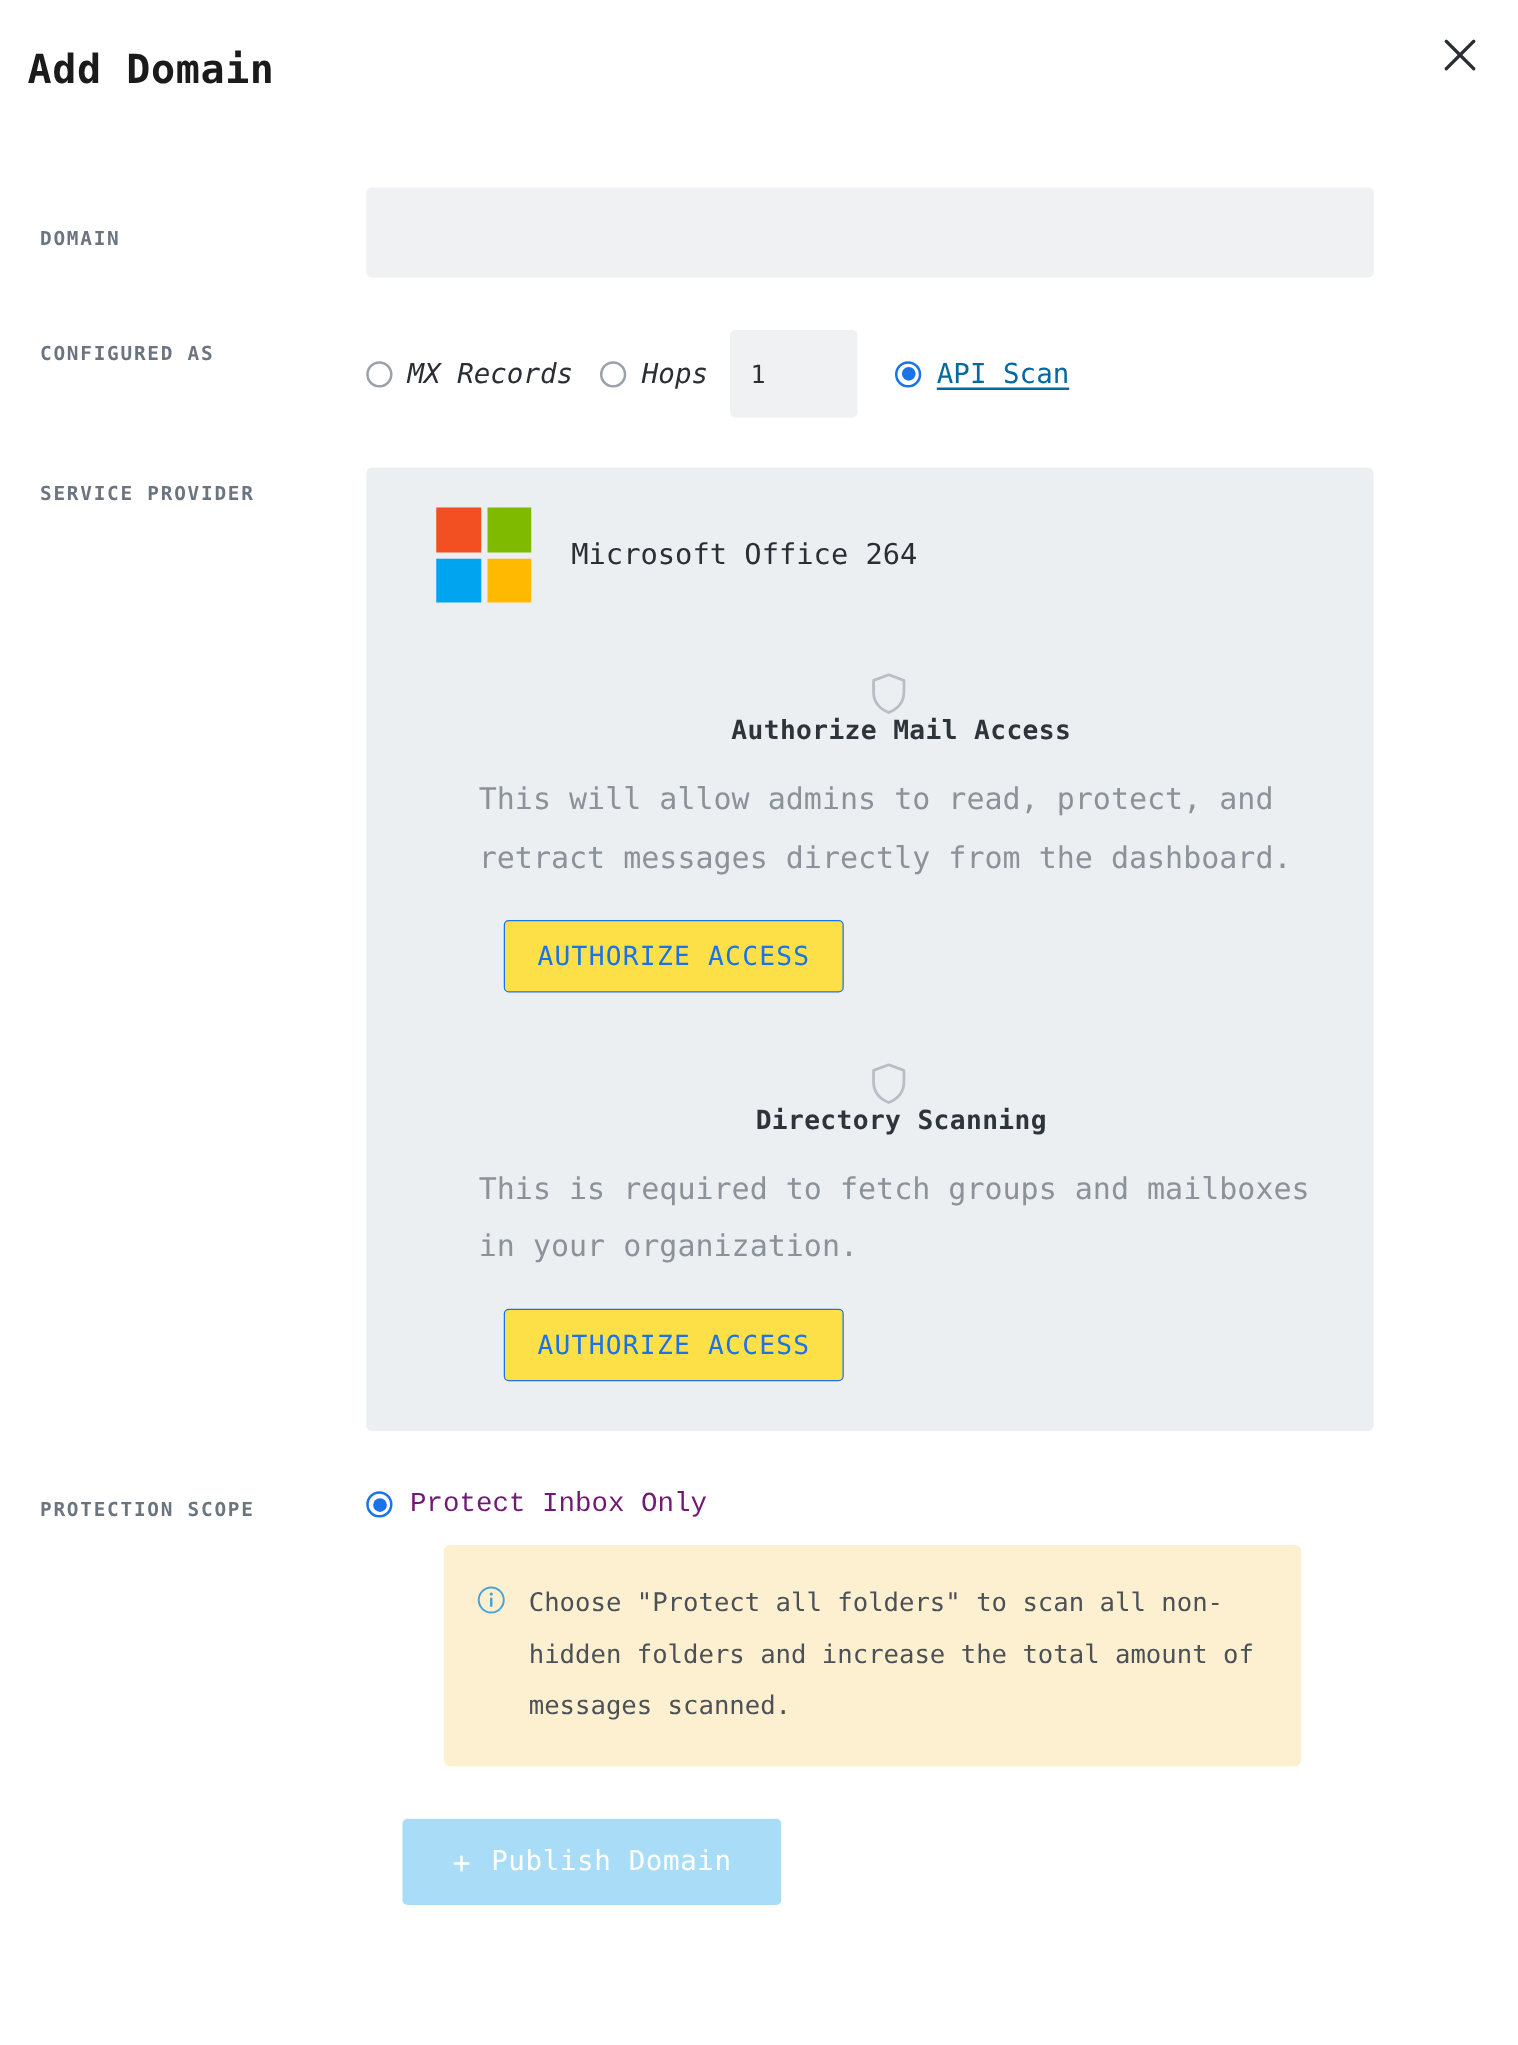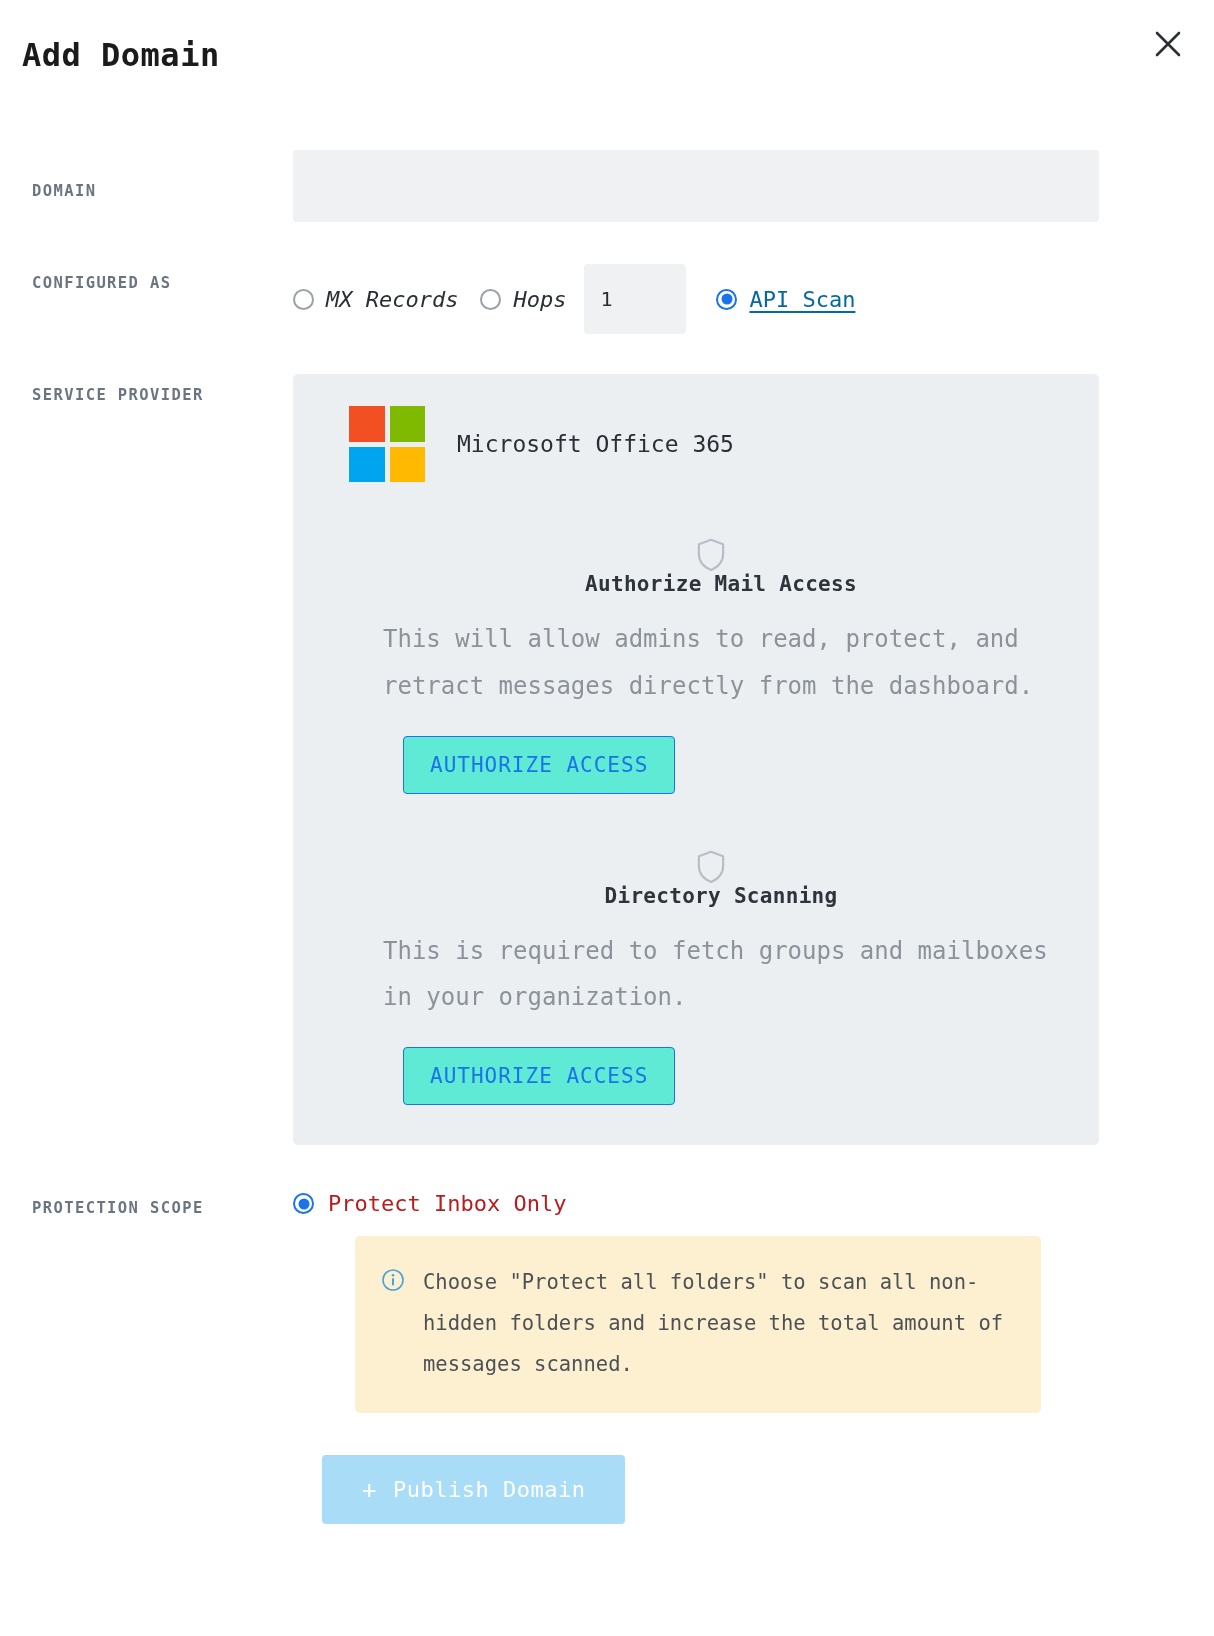--- a/index.html
+++ b/index.html
@@ -205,43 +205,44 @@
     font-size: 24px;
     line-height: 1.95;
     color: #8b9299;
     max-width: 700px;
   }
   .authorize-btn {
     margin-top: 26px;
     margin-left: 50px;
     display: inline-block;
     border: 1.5px solid #1a73e8;
-    background: #5eead4;
+    background: #fde047;
     color: #1a73e8;
     font-family: "DejaVu Sans Mono", monospace;
     font-size: 21px;
     letter-spacing: 1px;
     padding: 16px 26px;
     border-radius: 4px;
     cursor: pointer;
   }
 
   
   .row-protection { margin-top: 46px; }
   .row-protection .row-label { padding-top: 8px; }
   .prot-option {
     display: flex;
     align-items: center;
     margin-bottom: 20px;
   }
   .prot-label {
     font-size: 22px;
-    color: #b91c1c;
+    color: #701a75;
     margin-left: 14px;
     cursor: pointer;
+    font-family: Liberation Mono, monospace;
   }
   .prot-note {
     font-size: 21px;
     color: #a7adb4;
     margin-left: 14px;
   }
 
   .info-box {
     margin-left: 62px;
     margin-top: 16px;
@@ -334,21 +335,21 @@
     <div class="row-field">
       <div class="provider-panel">
 
         <div class="provider-head">
           <span class="ms-logo">
             <i style="background:#f25022"></i>
             <i style="background:#7fba00"></i>
             <i style="background:#00a4ef"></i>
             <i style="background:#ffb900"></i>
           </span>
-          <span class="provider-name">Microsoft Office 365</span>
+          <span class="provider-name">Microsoft Office 264</span>
         </div>
 
         <div class="scope-block">
           <div class="scope-head">
             <svg class="shield-icon" viewBox="0 0 24 28">
               <path d="M12 1.5 L22 5.2 V13 c0 6.6-4.4 11-10 13.4 C6.4 24 2 19.6 2 13 V5.2 Z" fill="none" stroke="#b7bec5" stroke-width="1.8" stroke-linejoin="round"></path>
             </svg>
             <span class="scope-title">Authorize Mail Access</span>
           </div>
           <div class="scope-desc">This will allow admins to read, protect, and retract messages directly from the dashboard.</div>

